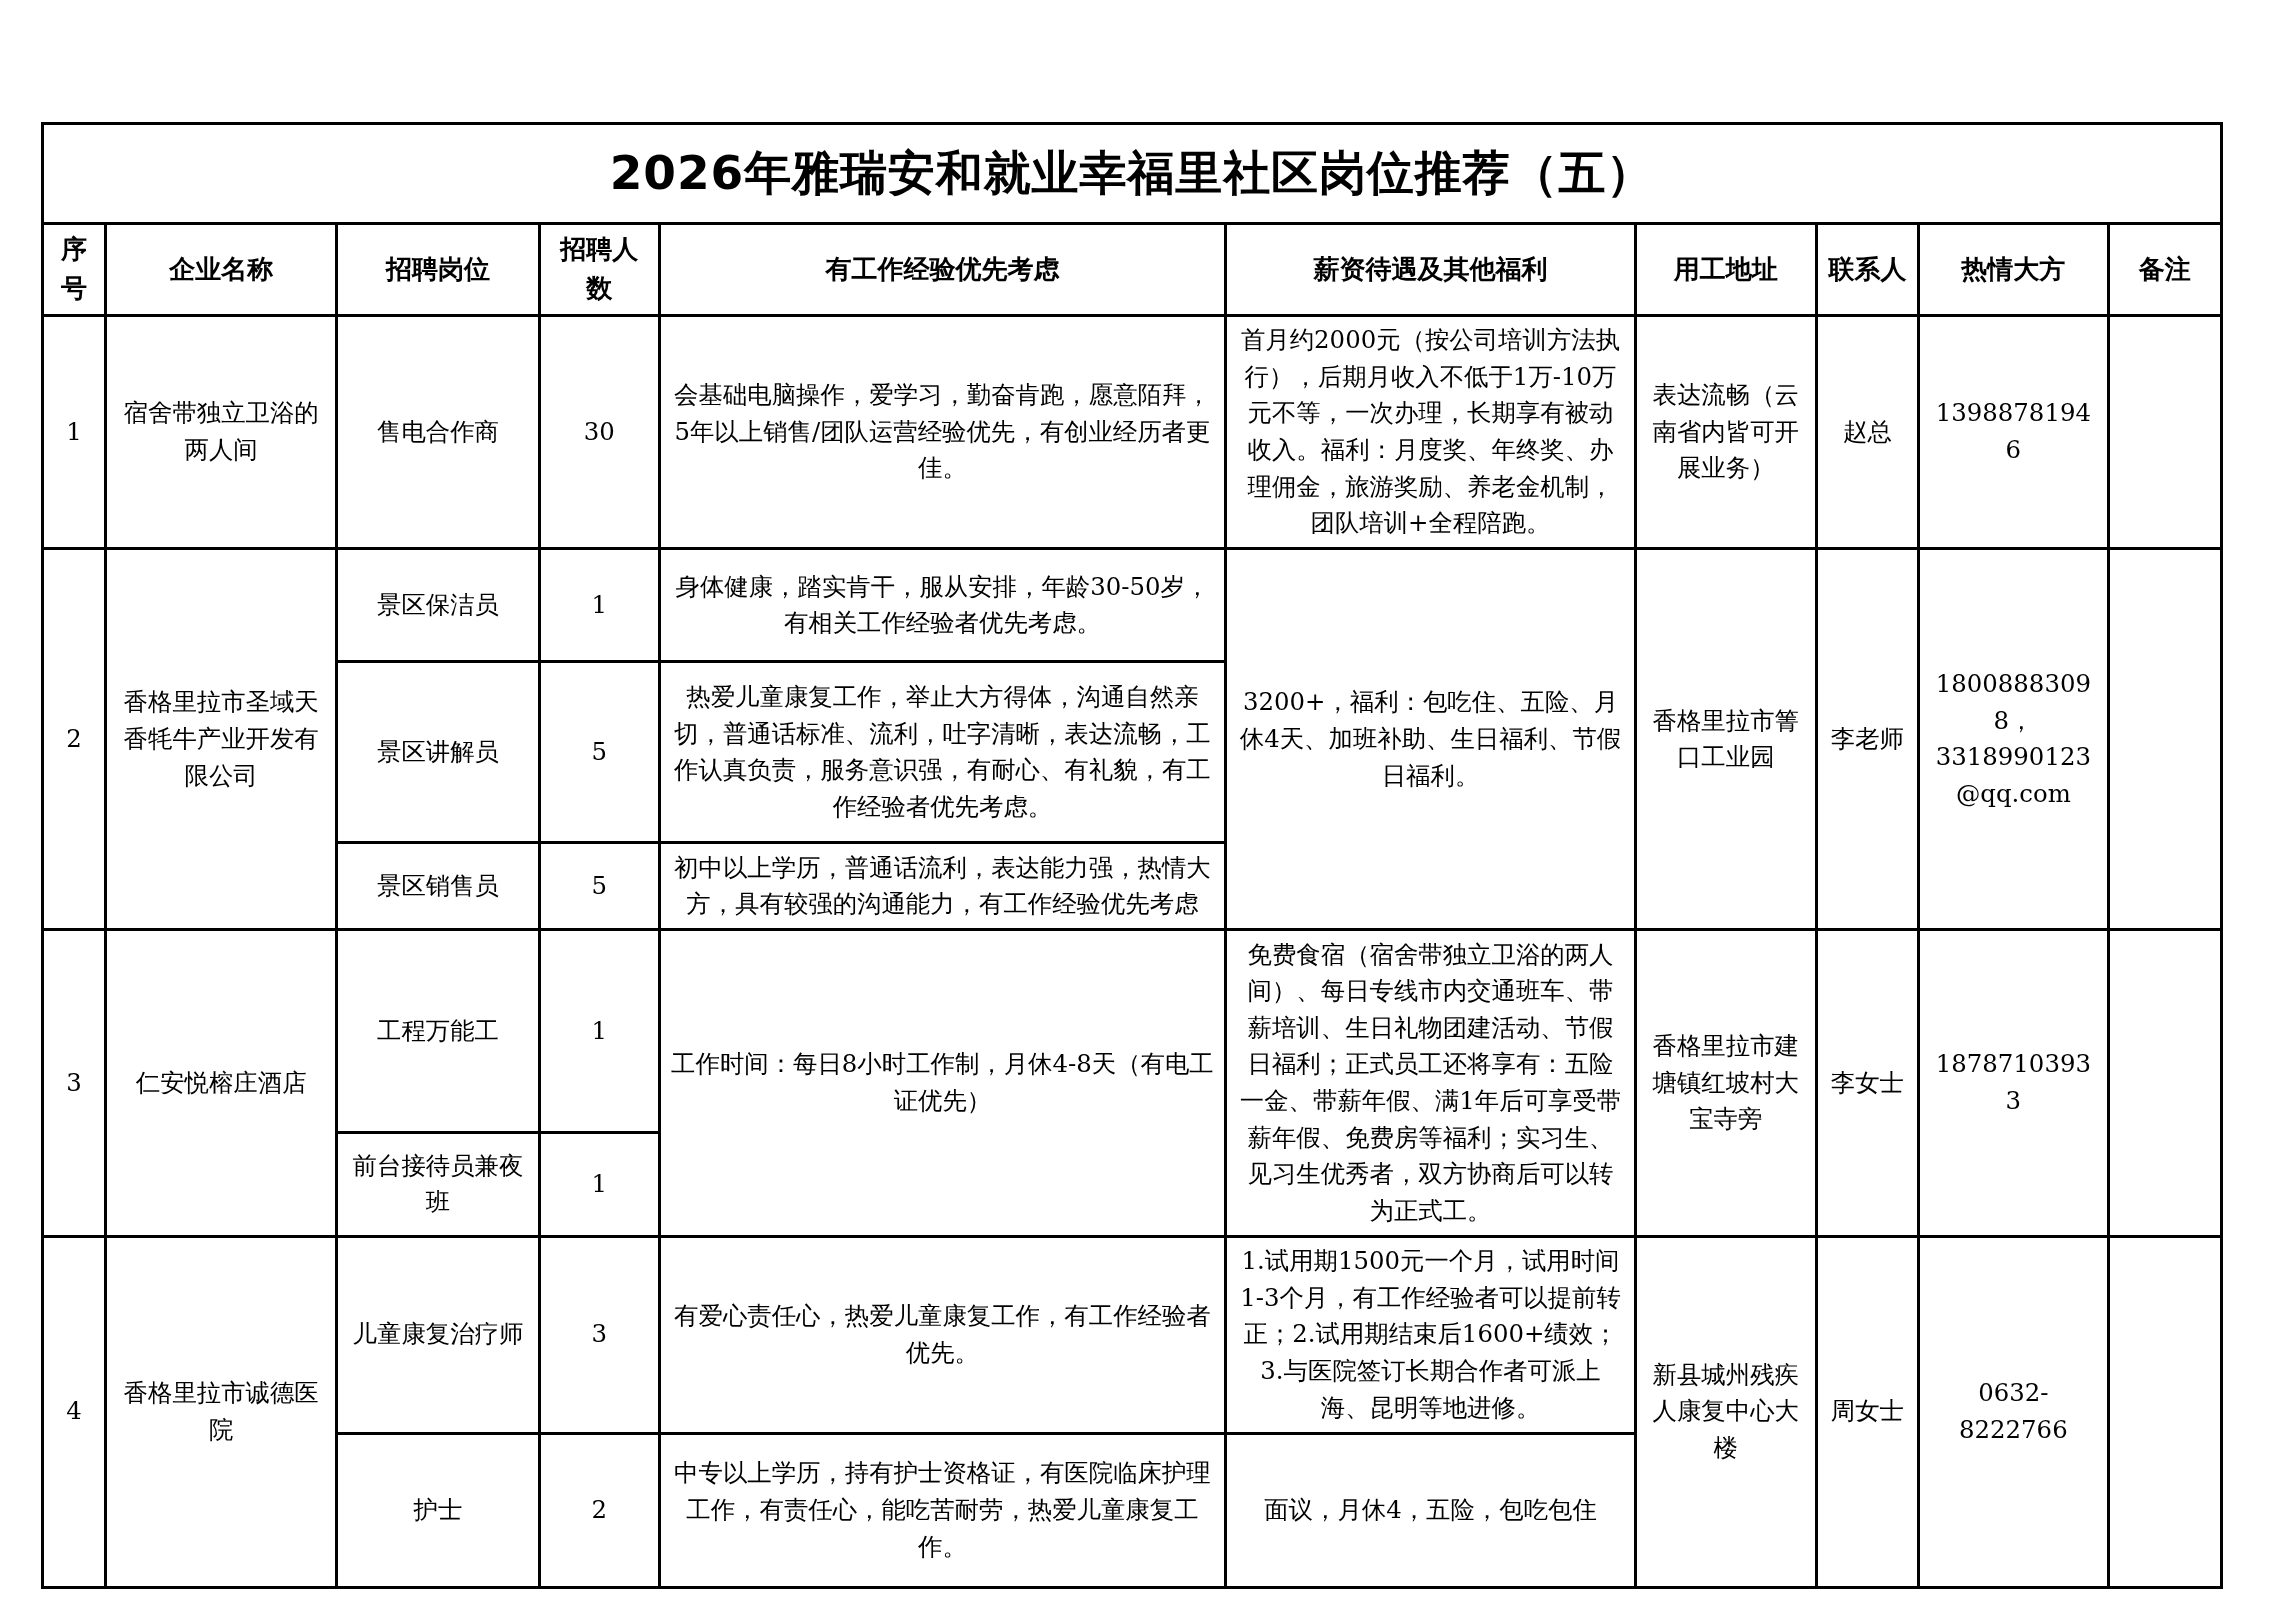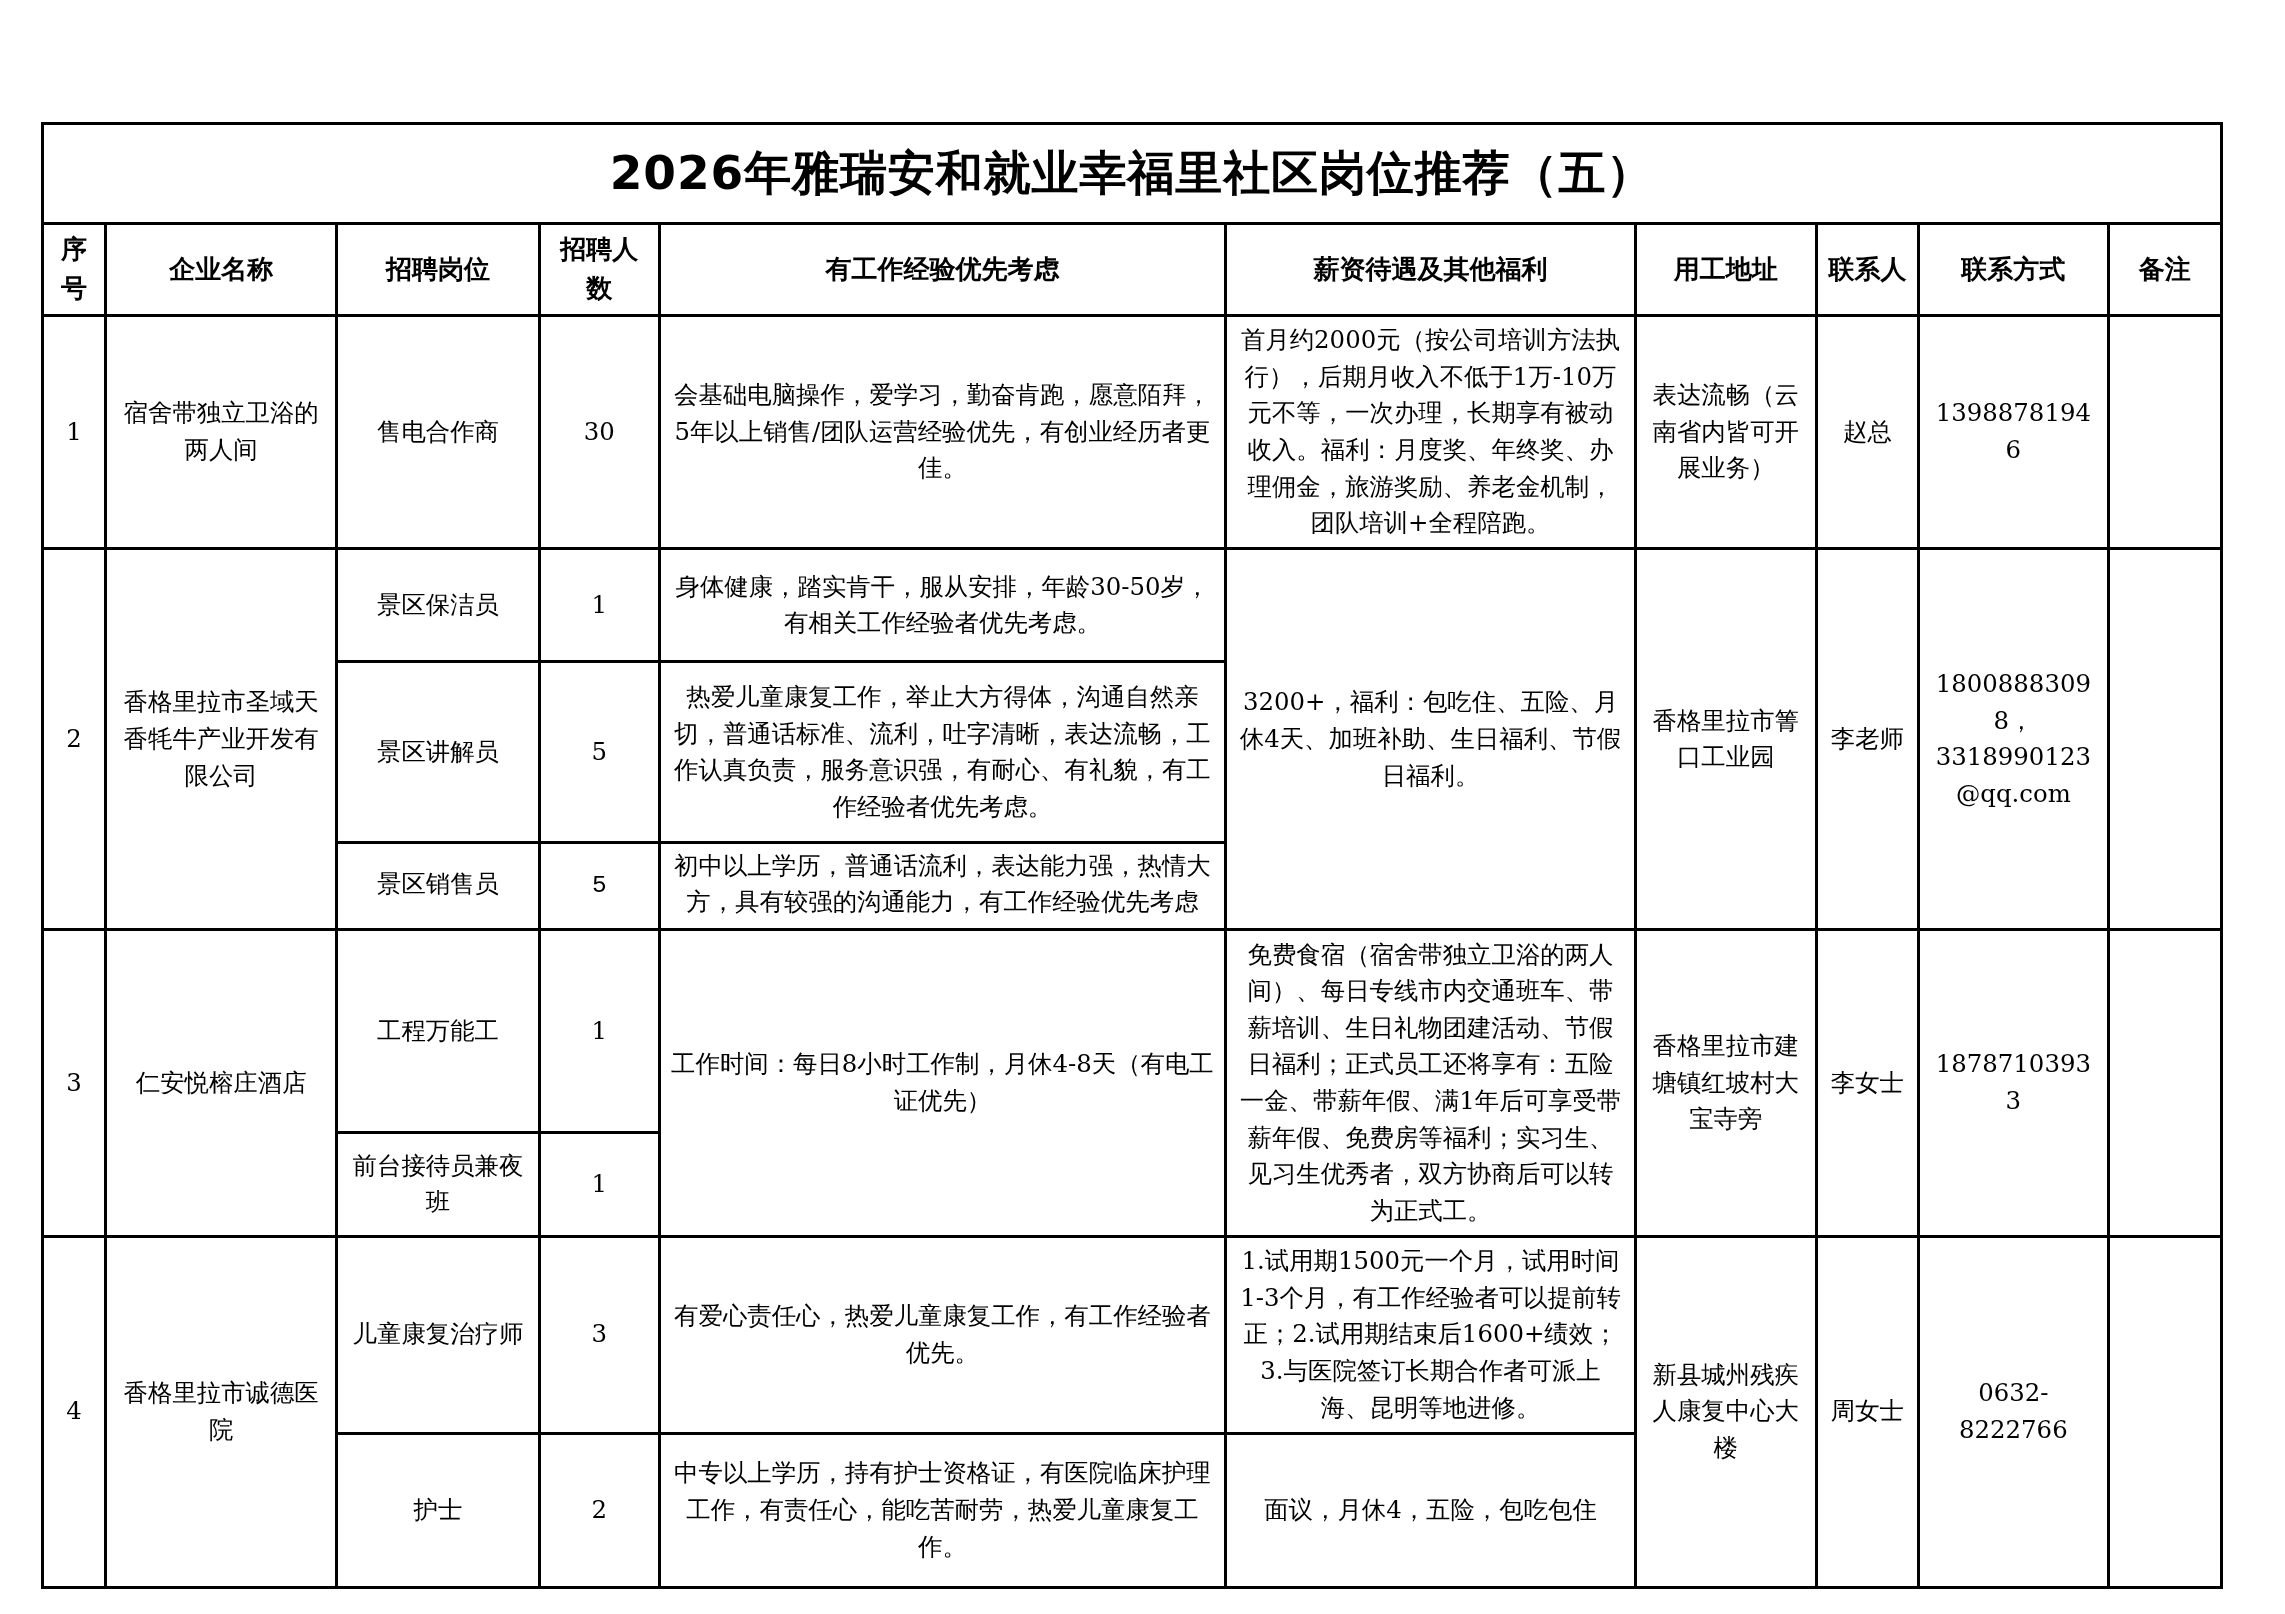--- a/index.html
+++ b/index.html
@@ -45,21 +45,21 @@
   tr.r-head th {
     font-family: "DejaVu Sans", "Liberation Sans", sans-serif;
     font-size: 26px;
     font-weight: bold;
   }
   tr.r-title  { height: 100px; }
   tr.r-head   { height: 77px; }
   tr.r1       { height: 208px; }
   tr.r2a      { height: 113px; }
   tr.r2b      { height: 181px; }
-  tr.r2c      { height: 81px; font-family: Liberation Mono, monospace; }
+  tr.r2c      { height: 81px; }
   tr.r3a      { height: 194px; }
   tr.r3b      { height: 100px; }
   tr.r4a      { height: 190px; }
   tr.r4b      { height: 154px; }
 </style>
 </head>
 <body>
 
 <div class="page">
   <table class="jobs">
@@ -83,21 +83,21 @@
 
     <tr class="r-head">
       <th>序号</th>
       <th>企业名称</th>
       <th>招聘岗位</th>
       <th>招聘人数</th>
       <th>有工作经验优先考虑</th>
       <th>薪资待遇及其他福利</th>
       <th>用工地址</th>
       <th>联系人</th>
-      <th>联系方式</th>
+      <th>热情大方</th>
       <th>备注</th>
     </tr>
 
     <tr class="r1">
       <td>1</td>
       <td>宿舍带独立卫浴的两人间</td>
       <td>售电合作商</td>
       <td>30</td>
       <td>会基础电脑操作，爱学习，勤奋肯跑，愿意陌拜，5年以上销售/团队运营经验优先，有创业经历者更佳。</td>
       <td>首月约2000元（按公司培训方法执行），后期月收入不低于1万-10万元不等，一次办理，长期享有被动收入。福利：月度奖、年终奖、办理佣金，旅游奖励、养老金机制，团队培训+全程陪跑。</td>

